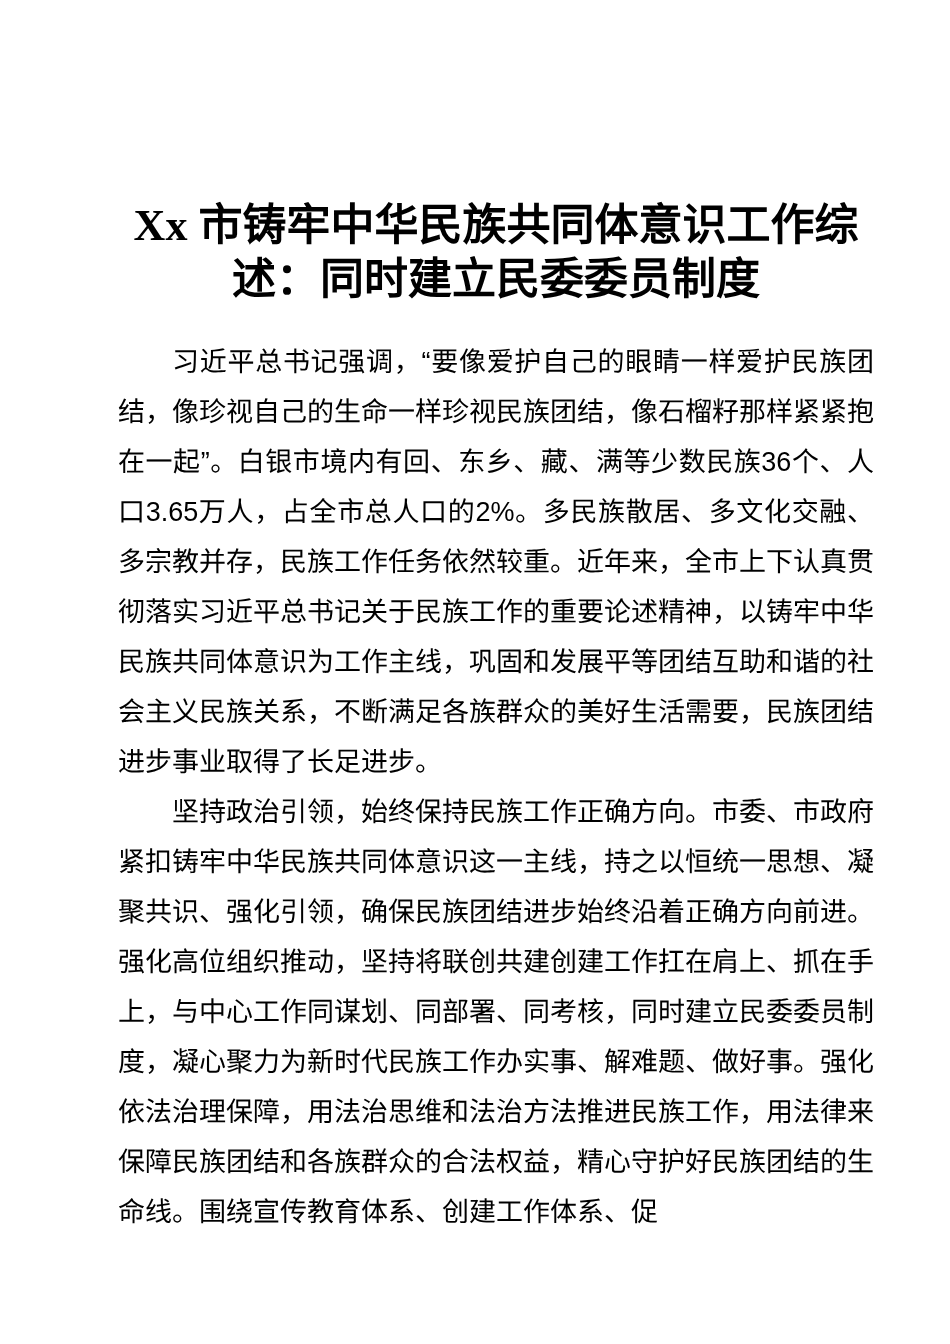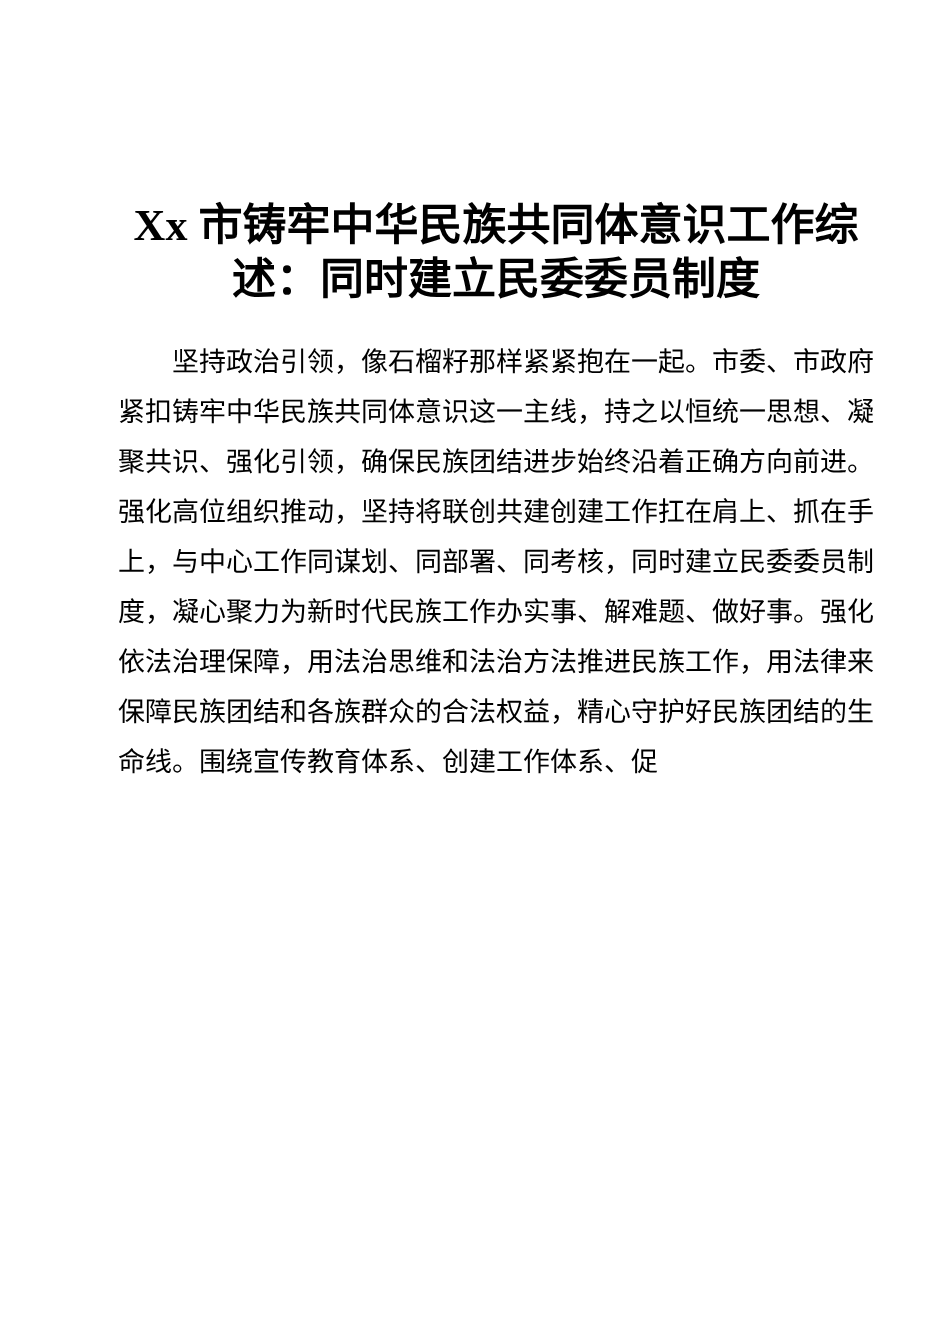--- a/index.html
+++ b/index.html
@@ -52,15 +52,16 @@
 </head>
 <body>
 
 <div class="page">
   <h1 class="doc-title">
     <span class="title-line">Xx 市铸牢中华民族共同体意识工作综</span>
     <span class="title-line">述：同时建立民委委员制度</span>
   </h1>
 
   <div class="doc-body">
-    <p>坚持政治引领，像石榴籽那样紧紧抱在一起。市委、市政府紧扣铸牢中华民族共同体意识这一主线，持之以恒统一思想、凝聚共识、强化引领，确保民族团结进步始终沿着正确方向前进。强化高位组织推动，坚持将联创共建创建工作扛在肩上、抓在手上，与中心工作同谋划、同部署、同考核，同时建立民委委员制度，凝心聚力为新时代民族工作办实事、解难题、做好事。强化依法治理保障，用法治思维和法治方法推进民族工作，用法律来保障民族团结和各族群众的合法权益，精心守护好民族团结的生命线。围绕宣传教育体系、创建工作体系、促</p>
+    <p>习近平总书记强调，“要像爱护自己的眼睛一样爱护民族团结，像珍视自己的生命一样珍视民族团结，像石榴籽那样紧紧抱在一起”。白银市境内有回、东乡、藏、满等少数民族36个、人口3.65万人，占全市总人口的2%。多民族散居、多文化交融、多宗教并存，民族工作任务依然较重。近年来，全市上下认真贯彻落实习近平总书记关于民族工作的重要论述精神，以铸牢中华民族共同体意识为工作主线，巩固和发展平等团结互助和谐的社会主义民族关系，不断满足各族群众的美好生活需要，民族团结进步事业取得了长足进步。</p>
+    <p>坚持政治引领，始终保持民族工作正确方向。市委、市政府紧扣铸牢中华民族共同体意识这一主线，持之以恒统一思想、凝聚共识、强化引领，确保民族团结进步始终沿着正确方向前进。强化高位组织推动，坚持将联创共建创建工作扛在肩上、抓在手上，与中心工作同谋划、同部署、同考核，同时建立民委委员制度，凝心聚力为新时代民族工作办实事、解难题、做好事。强化依法治理保障，用法治思维和法治方法推进民族工作，用法律来保障民族团结和各族群众的合法权益，精心守护好民族团结的生命线。围绕宣传教育体系、创建工作体系、促</p>
   </div>
 </div>
 
 </body></html>

